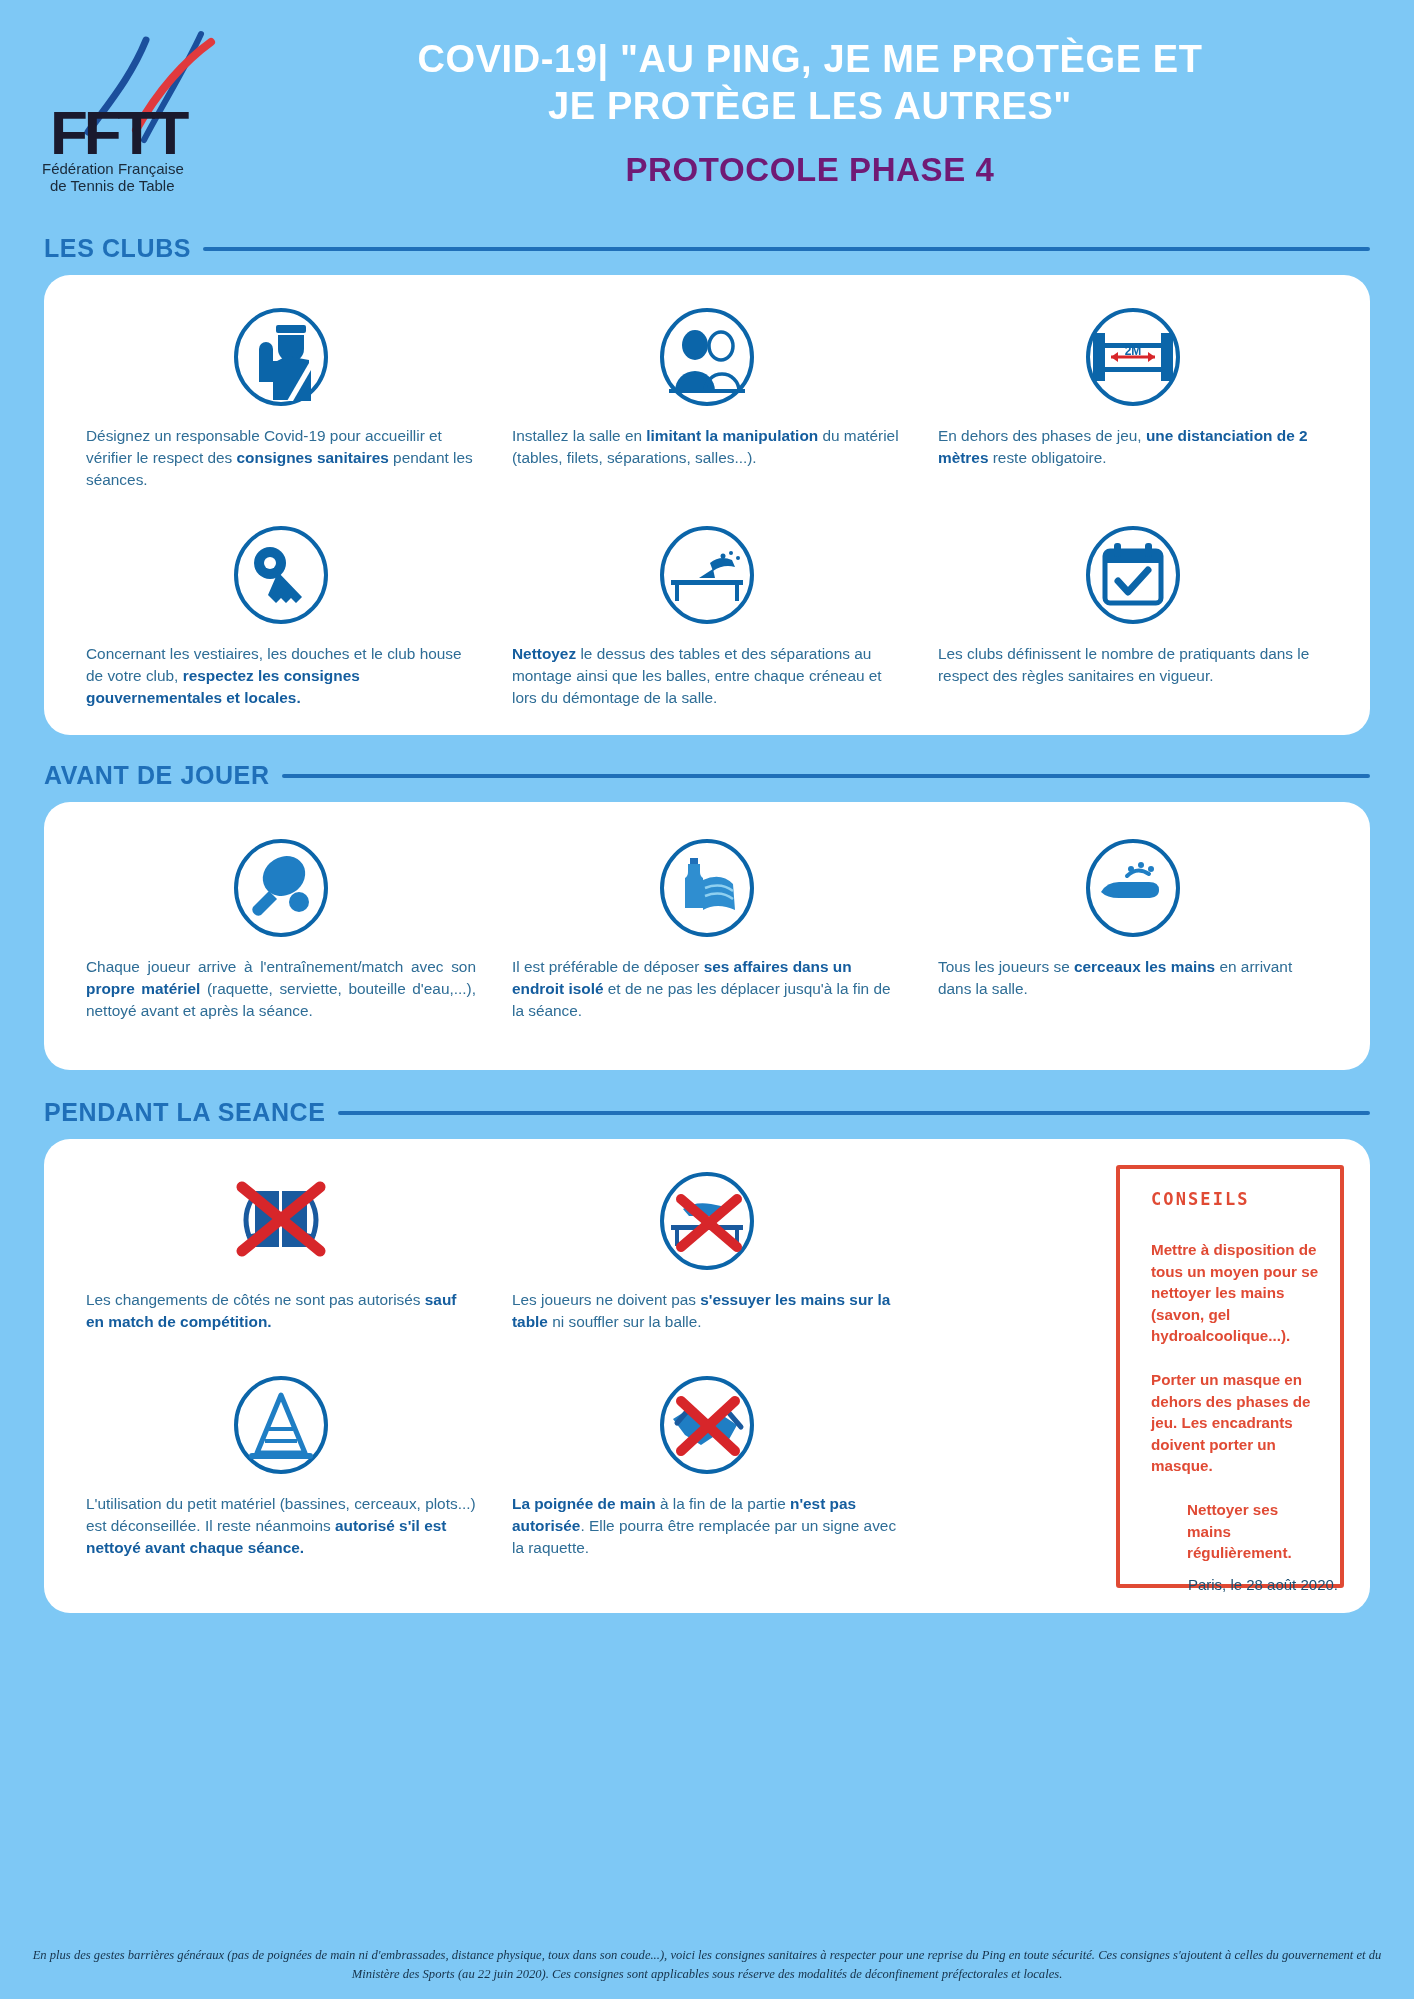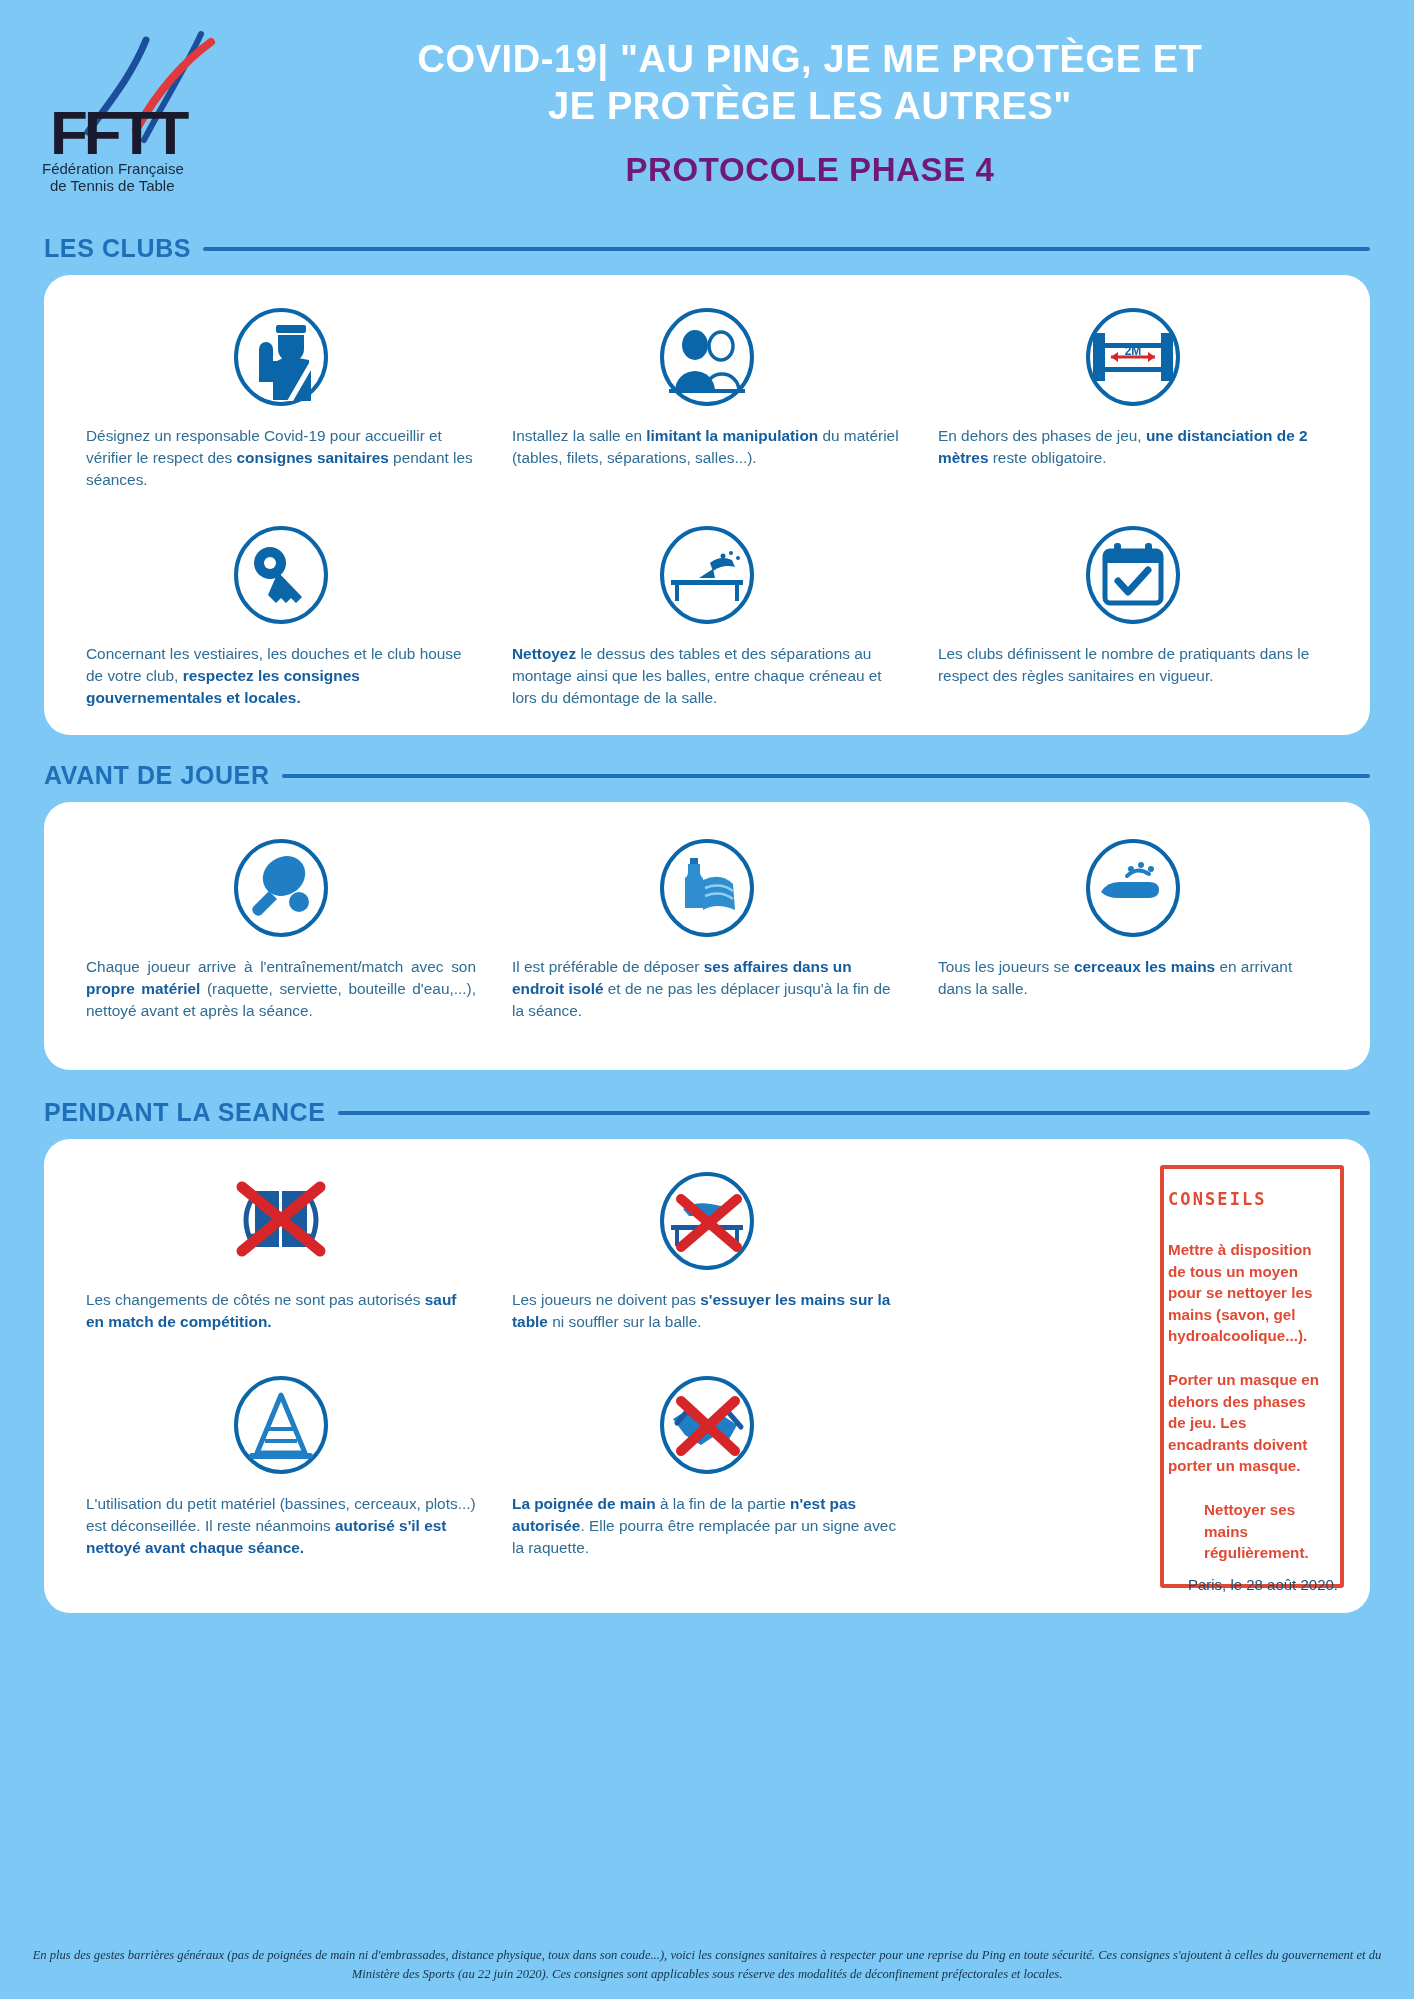--- a/index.html
+++ b/index.html
@@ -44,23 +44,23 @@
   .icon-holder svg{display:block;}
   .cap{
     color:#2e6d96;font-size:15.4px;line-height:1.43;margin-top:12px;
     text-align:left;
   }
   .cap b{color:#145d9e;font-weight:bold;}
   .cap.justified{text-align:justify;}
 
   
   .conseils{
-    position:absolute;right:26px;top:26px;width:184px;
+    position:absolute;right:26px;top:26px;width:228px;
     border:4px solid #e04a34;border-radius:3px;
-    padding:20px 18px 20px 4px;box-sizing:border-box;
+    padding:20px 18px 20px 31px;box-sizing:border-box;
     min-height:383px;
   }
   .conseils-title{
     color:#e04a34;font-weight:bold;font-size:17px;letter-spacing:2.1px;
     font-family:"DejaVu Sans Mono", monospace;margin-bottom:30px;
   }
   .conseils p{
     color:#e04a34;font-weight:bold;font-size:15.2px;line-height:1.42;
     margin:0 0 22px 0;
   }

